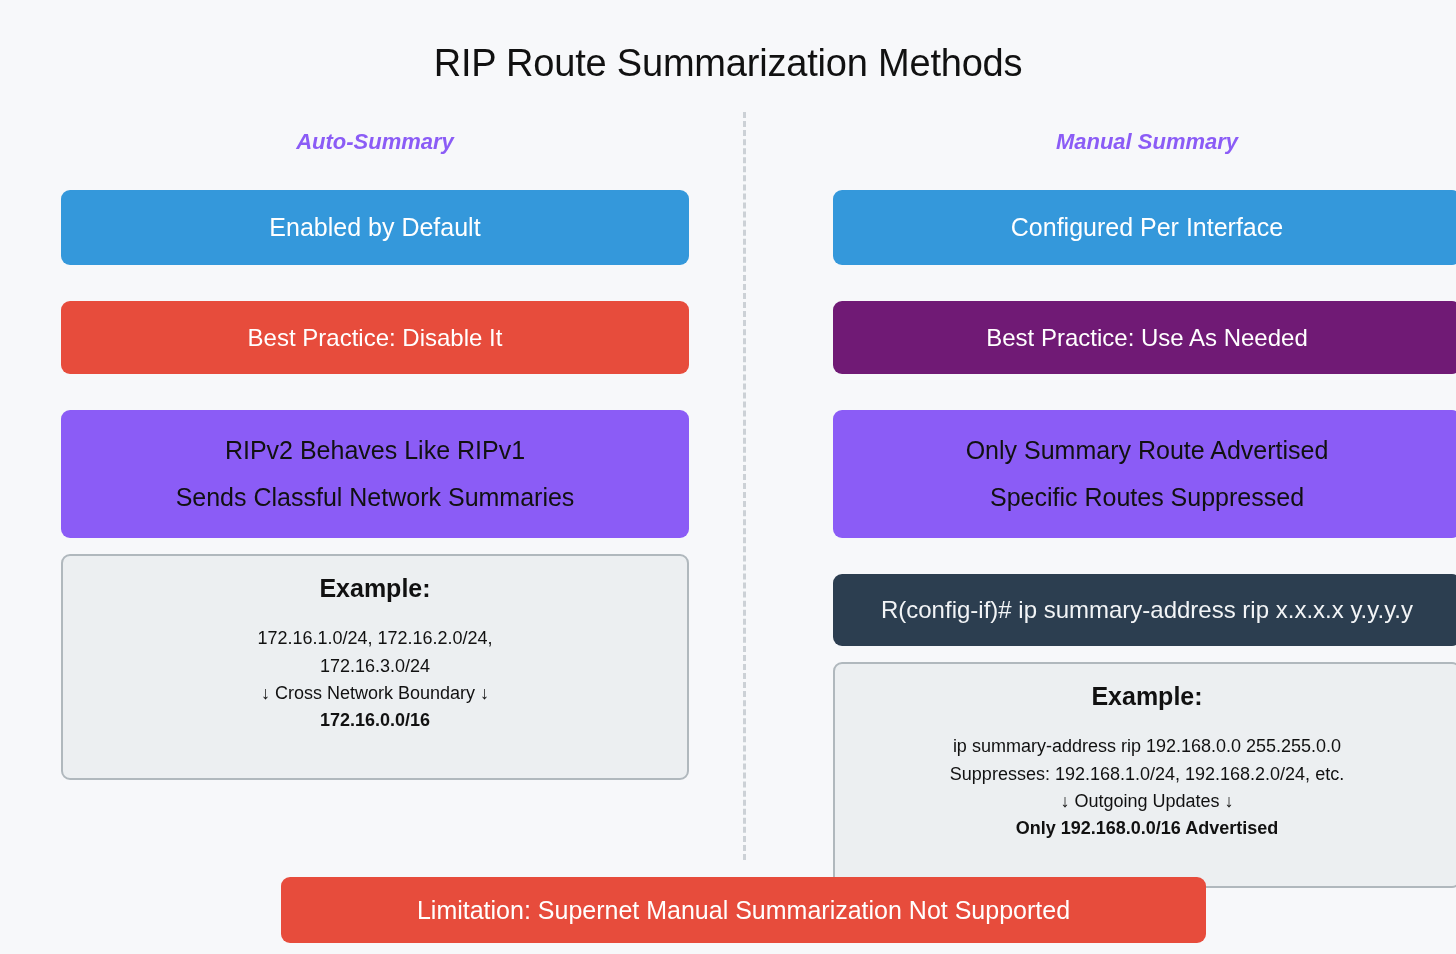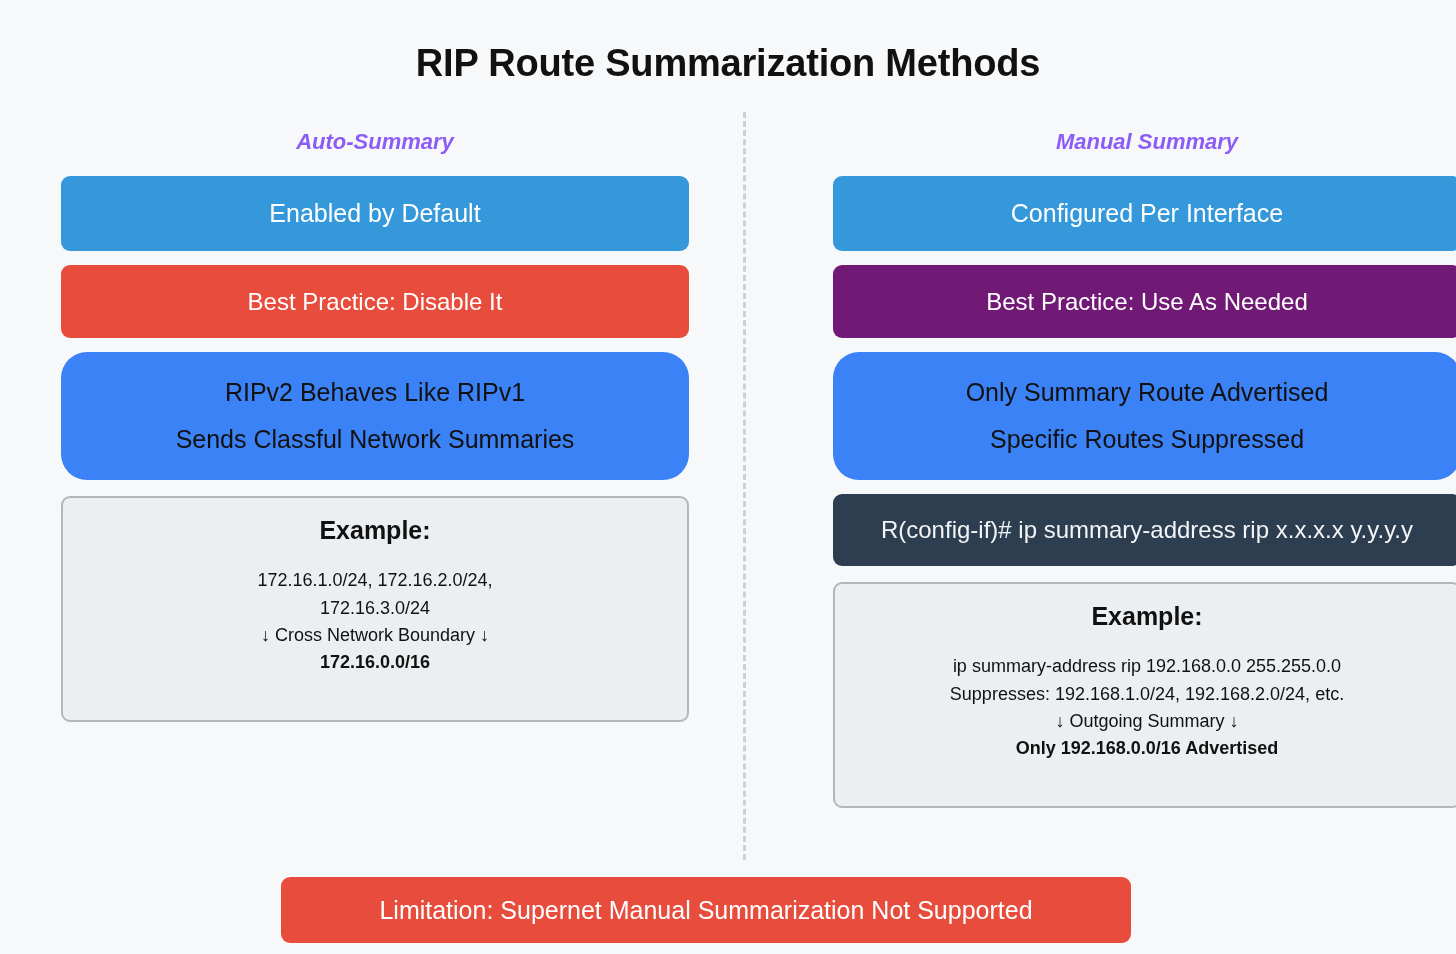--- a/index.html
+++ b/index.html
@@ -18,21 +18,21 @@
     background: #f7f8fa;
     overflow: hidden;
   }
   .page-title {
     position: absolute;
     top: 42px;
     left: 0;
     width: 1456px;
     text-align: center;
     font-size: 38px;
-    font-weight: bold;
+    font-weight: normal;
     color: #111111;
     letter-spacing: -0.2px;
   }
   .divider {
     position: absolute;
     left: 743px;
     top: 112px;
     width: 0;
     height: 748px;
     border-left: 3px dashed #ccd1d6;
@@ -58,29 +58,30 @@
   .card {
     border-radius: 9px;
     margin-bottom: 14px;
     display: flex;
     flex-direction: column;
     align-items: center;
     justify-content: center;
     box-sizing: border-box;
     padding: 10px 14px;
     text-align: center;
+    margin-top: 36px;
   }
   .card .line {
     line-height: 1.42;
     white-space: nowrap;
   }
   .card.blue   { background: #3498db; color: #ffffff; min-height: 75px; font-size: 25px; }
   .card.red    { background: #e74c3c; color: #ffffff; min-height: 73px; font-size: 24px; }
   .card.green  { background: #701a75; color: #ffffff; min-height: 73px; font-size: 24px; }
-  .card.yellow { background: #3b82f6; color: #111111; min-height: 128px; font-size: 25px; border-radius: 26px; }
+  .card.yellow { background: #8b5cf6; color: #111111; min-height: 128px; font-size: 25px; }
   .card.navy   { background: #2c3e50; color: #f2f4f6; min-height: 72px; font-size: 24px; }
 
   .card.yellow .line { margin: 6px 0; }
 
   .example-box {
     background: #eceff1;
     border: 2px solid #b0b8bd;
     border-radius: 9px;
     box-sizing: border-box;
     padding: 18px 14px 28px 14px;
@@ -99,21 +100,21 @@
     color: #111111;
     line-height: 1.52;
     white-space: nowrap;
   }
   .example-line.bold { font-weight: bold; }
 
   .footer-banner {
     position: absolute;
     left: 281px;
     top: 877px;
-    width: 850px;
+    width: 925px;
     height: 66px;
     background: #e74c3c;
     color: #ffffff;
     border-radius: 9px;
     display: flex;
     align-items: center;
     justify-content: center;
     font-size: 25px;
     box-sizing: border-box;
   }
@@ -167,21 +168,21 @@
         </div>
         <div class="card navy">
           <div class="line">R(config-if)# ip summary-address rip x.x.x.x y.y.y.y</div>
         </div>
       </div>
     <div class="example-box">
       <div class="example-title">Example:</div>
       <div class="example-lines">
           <div class="example-line">ip summary-address rip 192.168.0.0 255.255.0.0</div>
           <div class="example-line">Suppresses: 192.168.1.0/24, 192.168.2.0/24, etc.</div>
-          <div class="example-line">↓ Outgoing Summary ↓</div>
+          <div class="example-line">↓ Outgoing Updates ↓</div>
           <div class="example-line bold">Only 192.168.0.0/16 Advertised</div>
         </div>
     </div>
   </div>
 
   <div class="footer-banner">
     <span>Limitation: Supernet Manual Summarization Not Supported</span>
   </div>
 
 </div>

